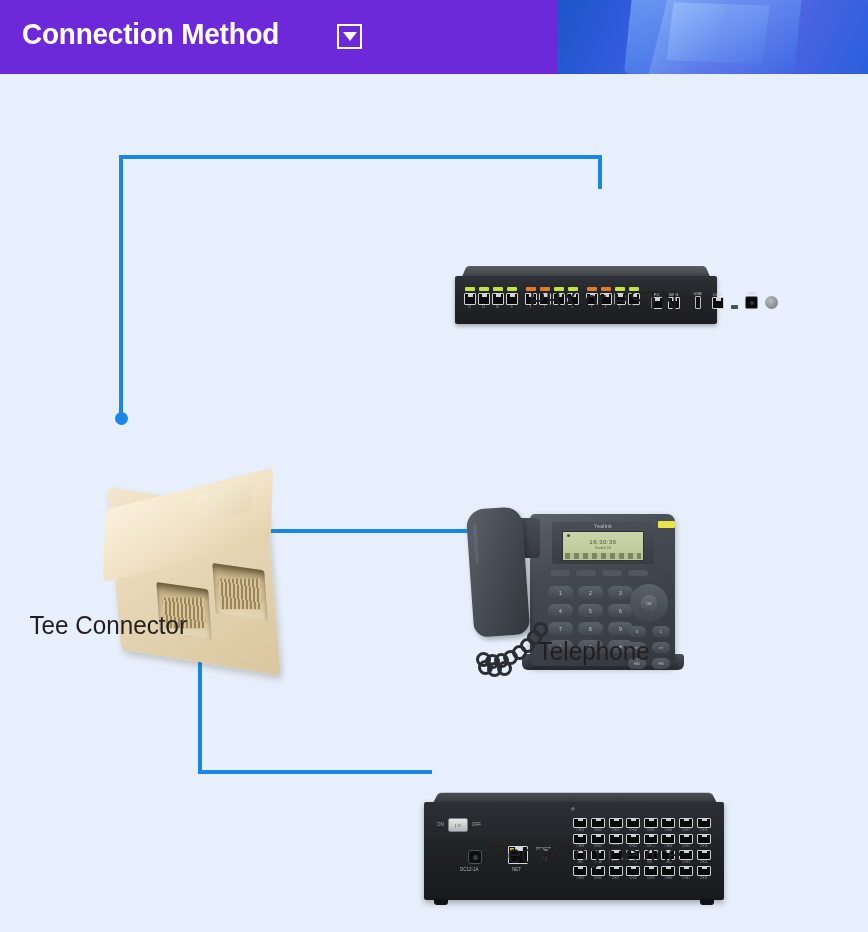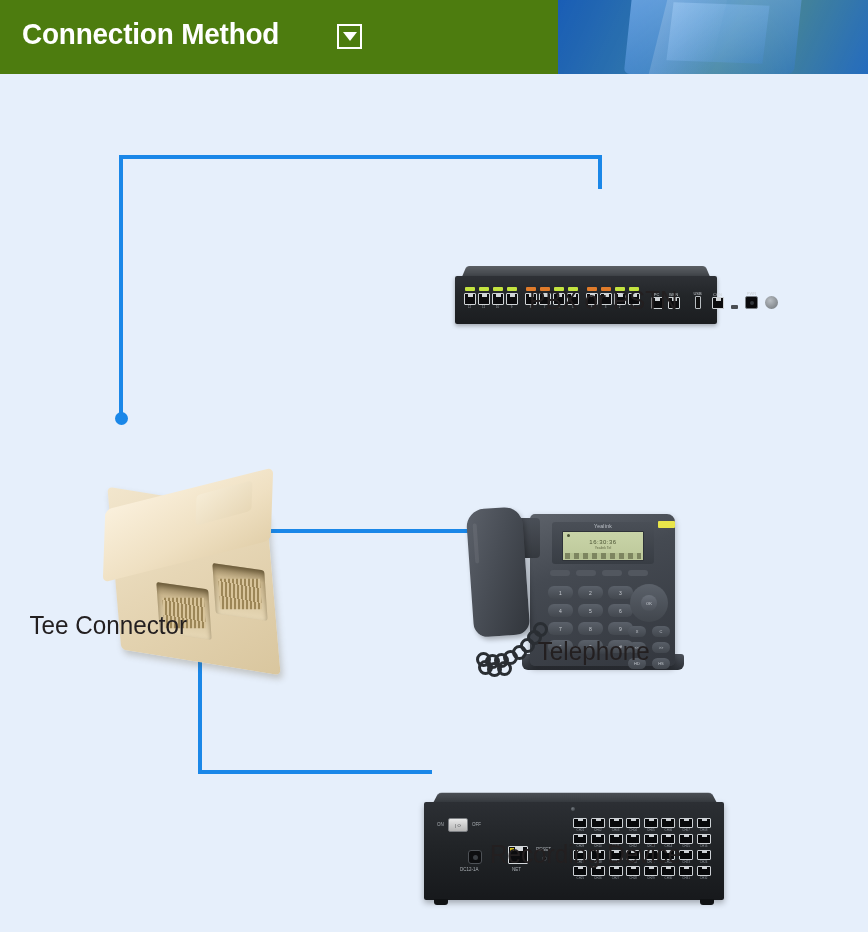--- a/index.html
+++ b/index.html
@@ -7,21 +7,21 @@
     width: 868px; height: 932px;
     font-family: "Liberation Sans", sans-serif;
     overflow: hidden;
   }
   body { background: #e6effb; position: relative; }
 
   
   .header {
     position: absolute; left: 0; top: 0;
     width: 868px; height: 90px;
-    background: #4d7c0f;
+    background: #6d28d9;
     overflow: hidden;
   }
   .header-photo {
     position: absolute; right: 0; top: 0;
     width: 310px; height: 74px;
     background:
       linear-gradient(115deg, rgba(20,90,200,.95) 0%, rgba(40,120,235,.75) 38%, rgba(90,160,245,.55) 55%, rgba(30,105,220,.9) 100%);
     opacity: .95;
   }
   .header-photo:before {

